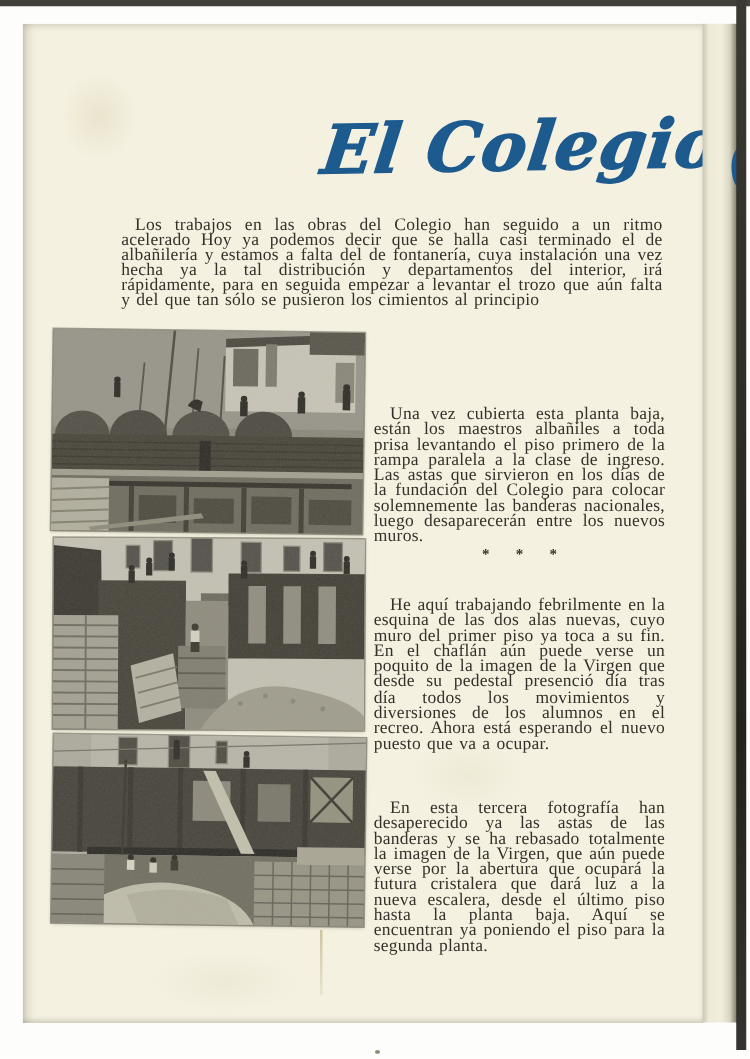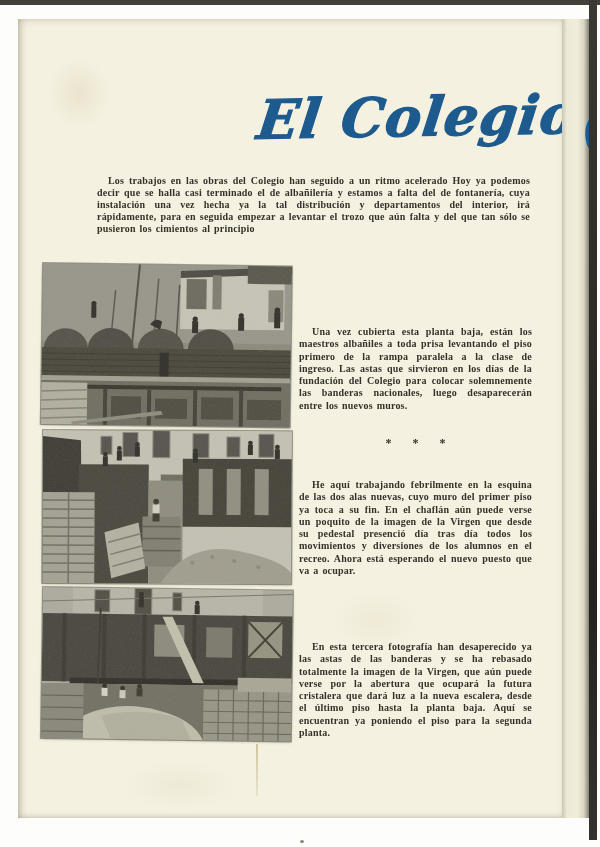--- a/index.html
+++ b/index.html
@@ -25,22 +25,22 @@
           background:linear-gradient(to bottom,rgba(196,186,140,.8),rgba(196,186,140,.25));}
   .speck{position:absolute;left:300px;top:840px;width:4px;height:3px;background:#8b8876;border-radius:50%;}
 
   .page-title{position:absolute;left:258px;top:74px;width:310px;height:90px;
       font-family:"DejaVu Serif",serif;font-style:italic;font-weight:bold;
       font-size:54px;line-height:86px;color:#1d5a8e;letter-spacing:1px;
       transform:skewX(-8deg) rotate(-1deg);-webkit-text-stroke:1.2px #1d5a8e;
       white-space:nowrap;}
   .letter-fragment{position:absolute;left:582px;top:111px;width:14px;height:42px;}
 
-  .body-text{position:absolute;color:#35312a;font-weight:bold;text-align:justify;
-      font-size:10px;letter-spacing:.2px;word-spacing:1.2px;}
+  .body-text{position:absolute;color:#35312a;font-weight:normal;text-align:justify;
+      font-size:14px;letter-spacing:.2px;word-spacing:1.2px;}
   .intro{left:97px;top:175px;width:433px;line-height:11.9px;text-indent:11px;}
   .caption{left:299px;width:233px;line-height:12.3px;text-indent:13px;}
   .cap1{top:326px;}
   .cap2{top:479px;}
   .cap3{top:641px;}
   .separator{position:absolute;left:299px;top:436px;width:233px;text-align:center;
       color:#35312a;font-weight:bold;font-size:12px;letter-spacing:9px;text-indent:9px;}
 
   .photo{position:absolute;left:43px;box-shadow:0 0 0 1px rgba(62,58,46,.45),0 1px 3px rgba(90,84,64,.35);
          overflow:hidden;background:#8b887c;}

